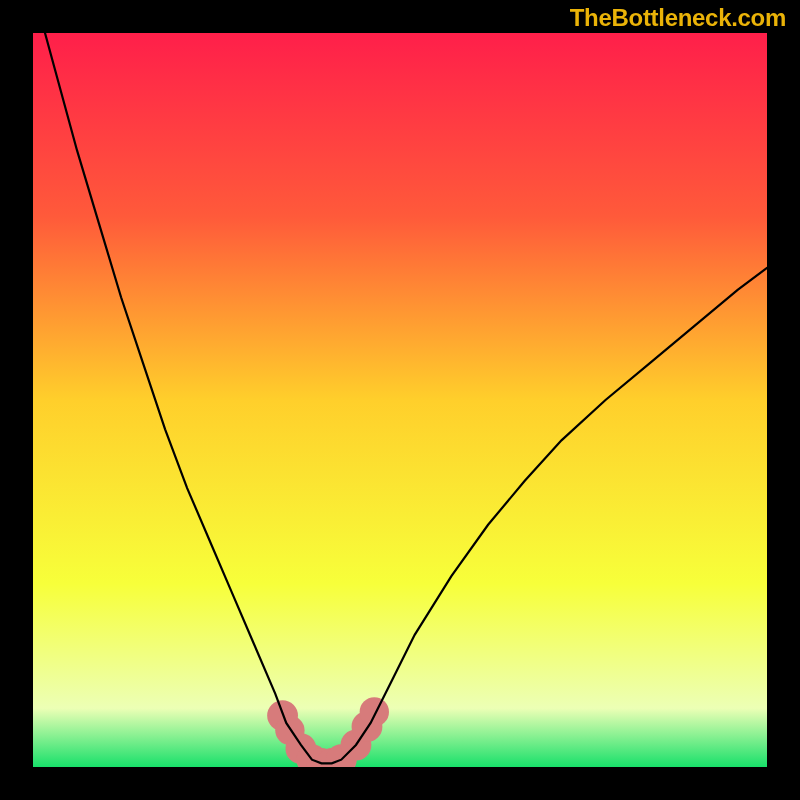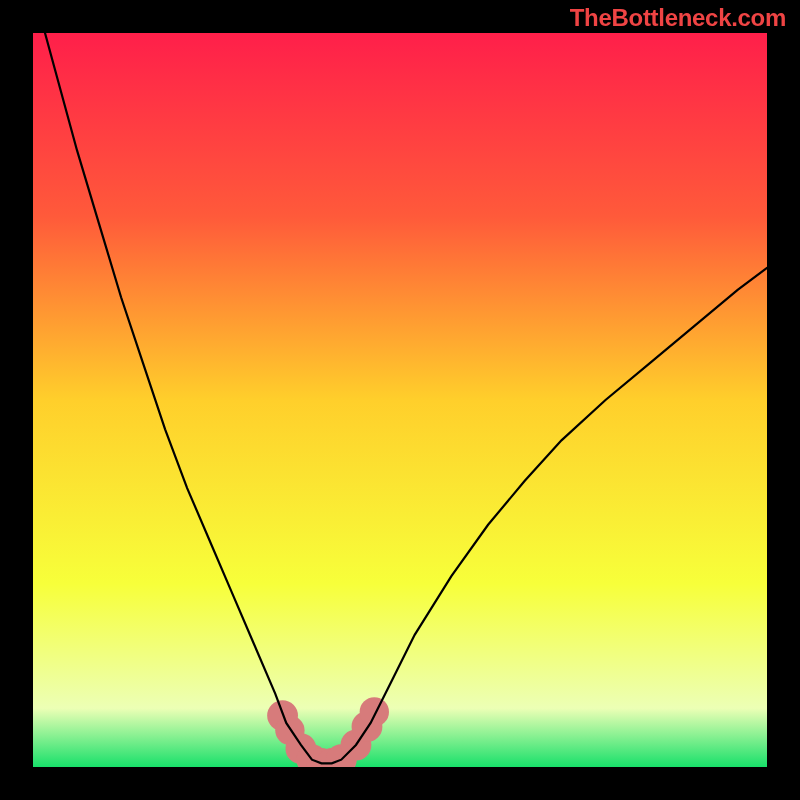--- a/index.html
+++ b/index.html
@@ -24,21 +24,21 @@
     left: 33px;
     top: 33px;
     width: 734px;
     height: 734px;
     overflow: hidden;
   }
   .attribution {
     position: absolute;
     top: 4px;
     right: 14px;
-    color: #ef4444;
+    color: #eab308;
     font-size: 24px;
     font-weight: bold;
     letter-spacing: -0.3px;
     cursor: pointer;
   }
   svg {
     display: block;
   }
 </style>
 </head>

